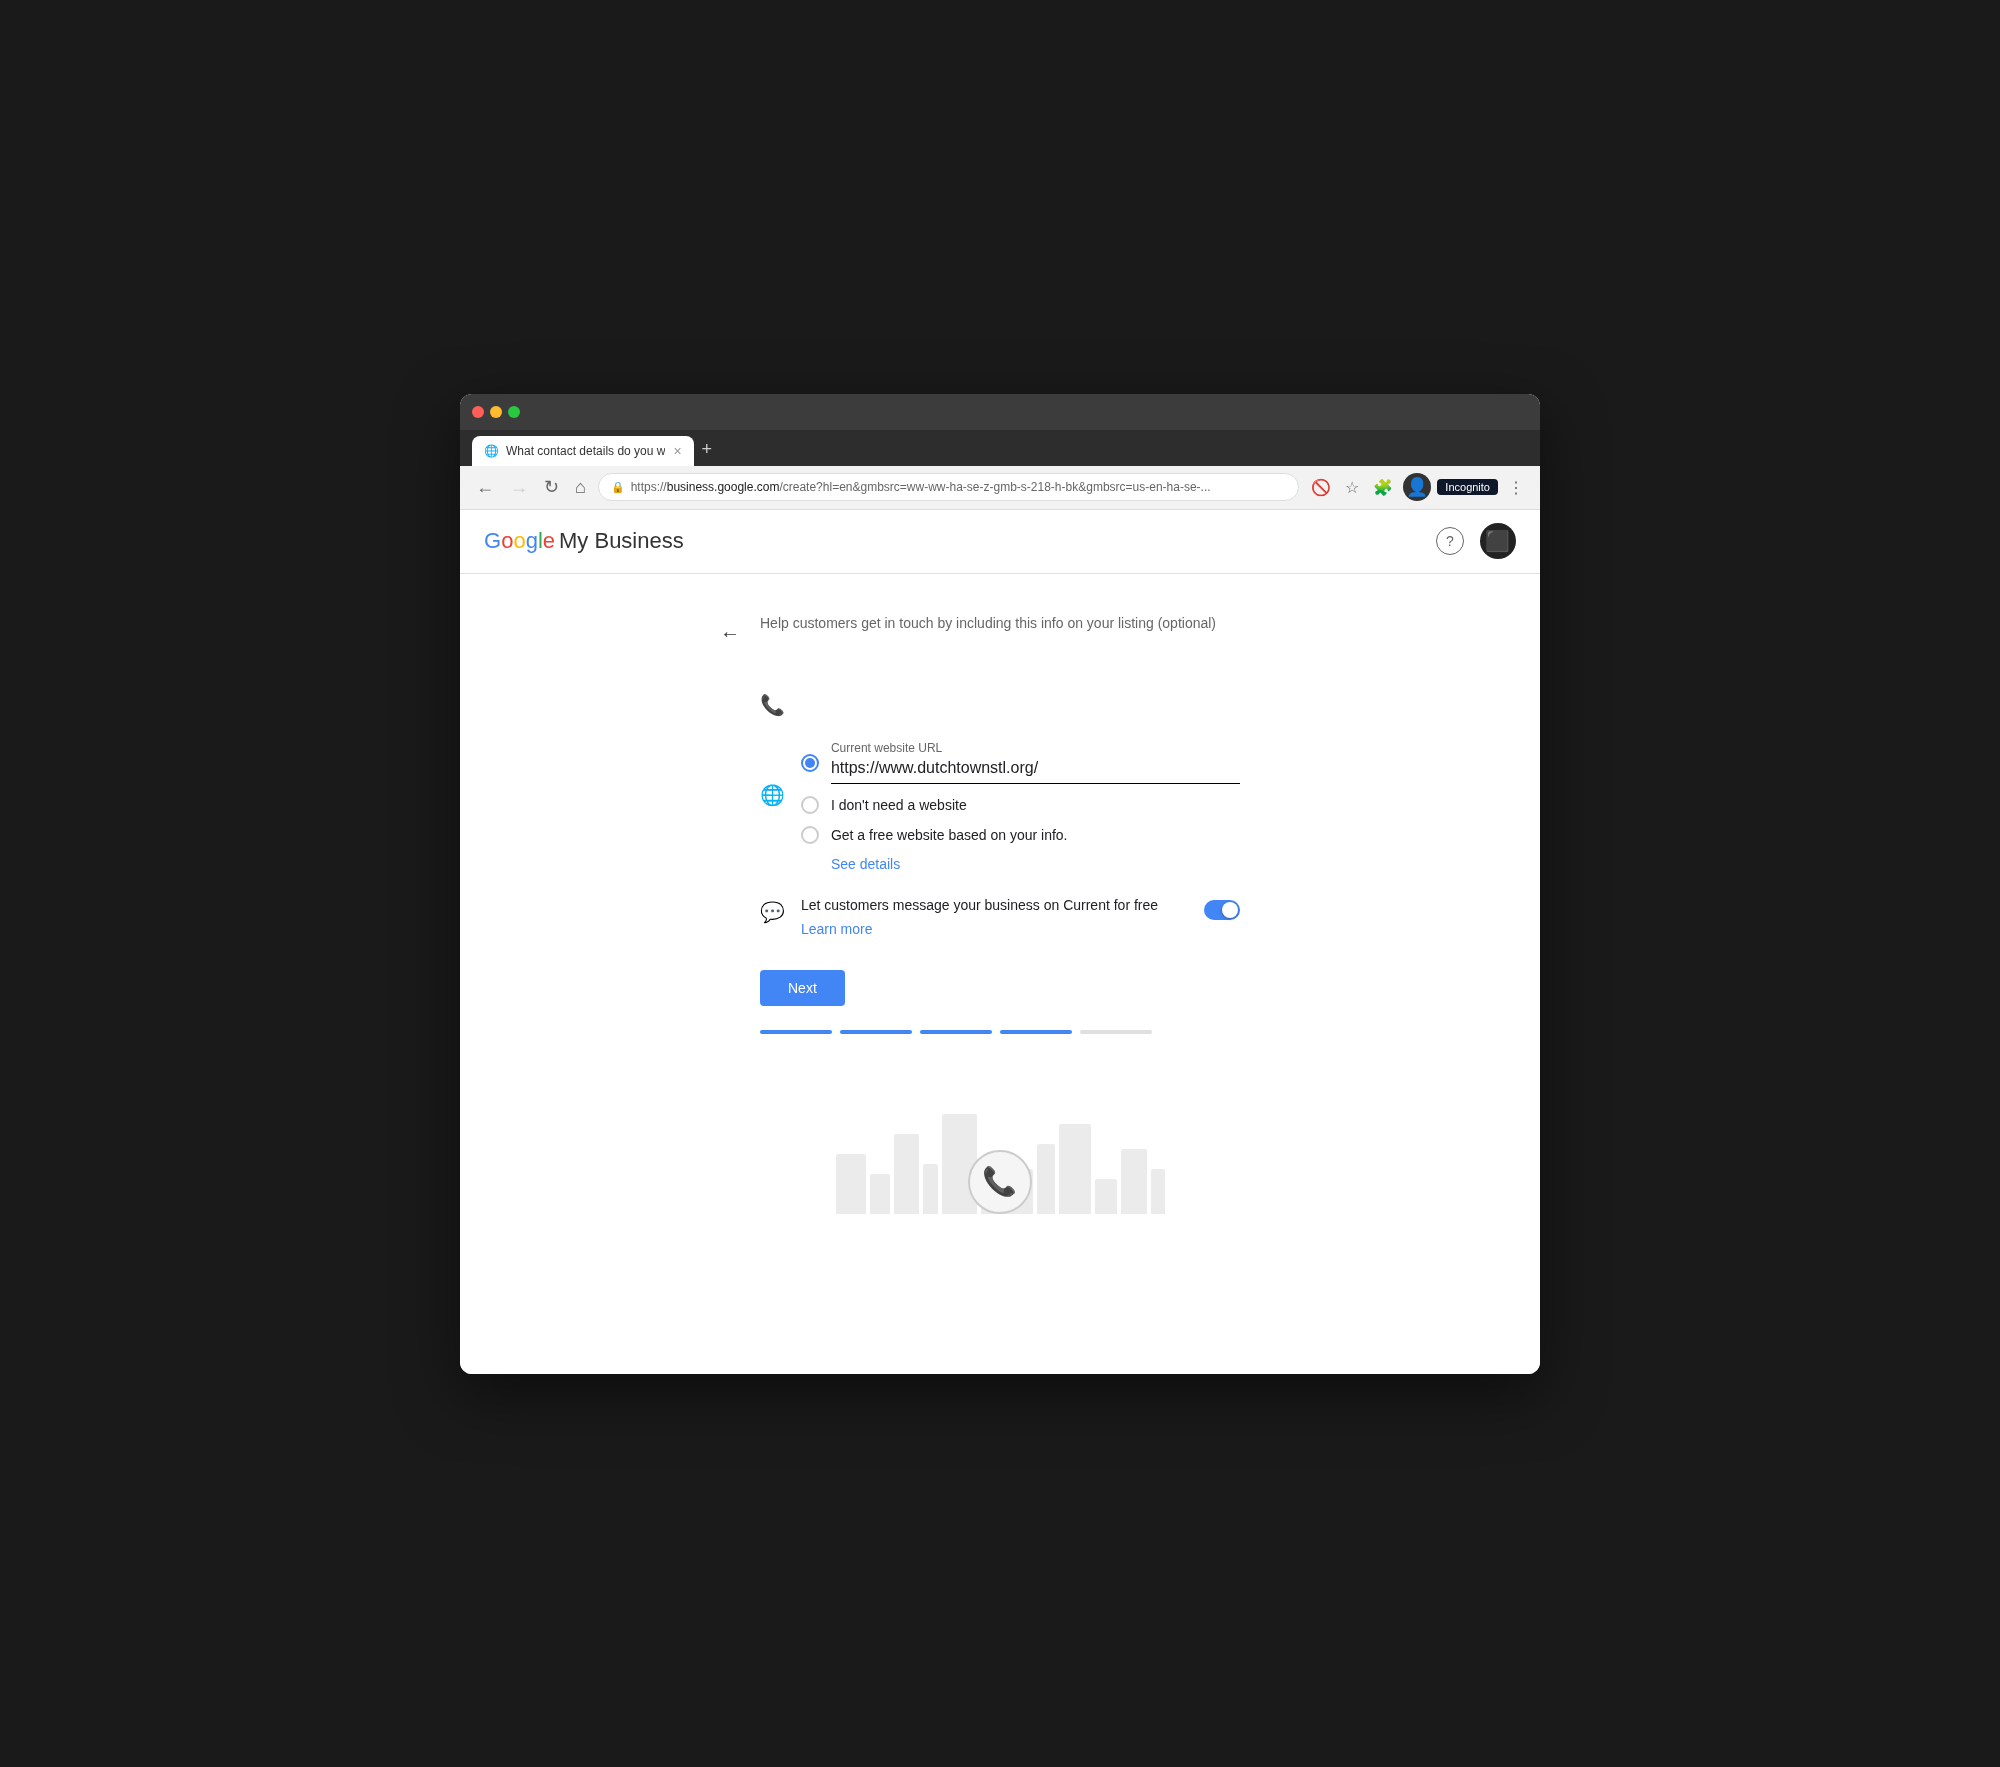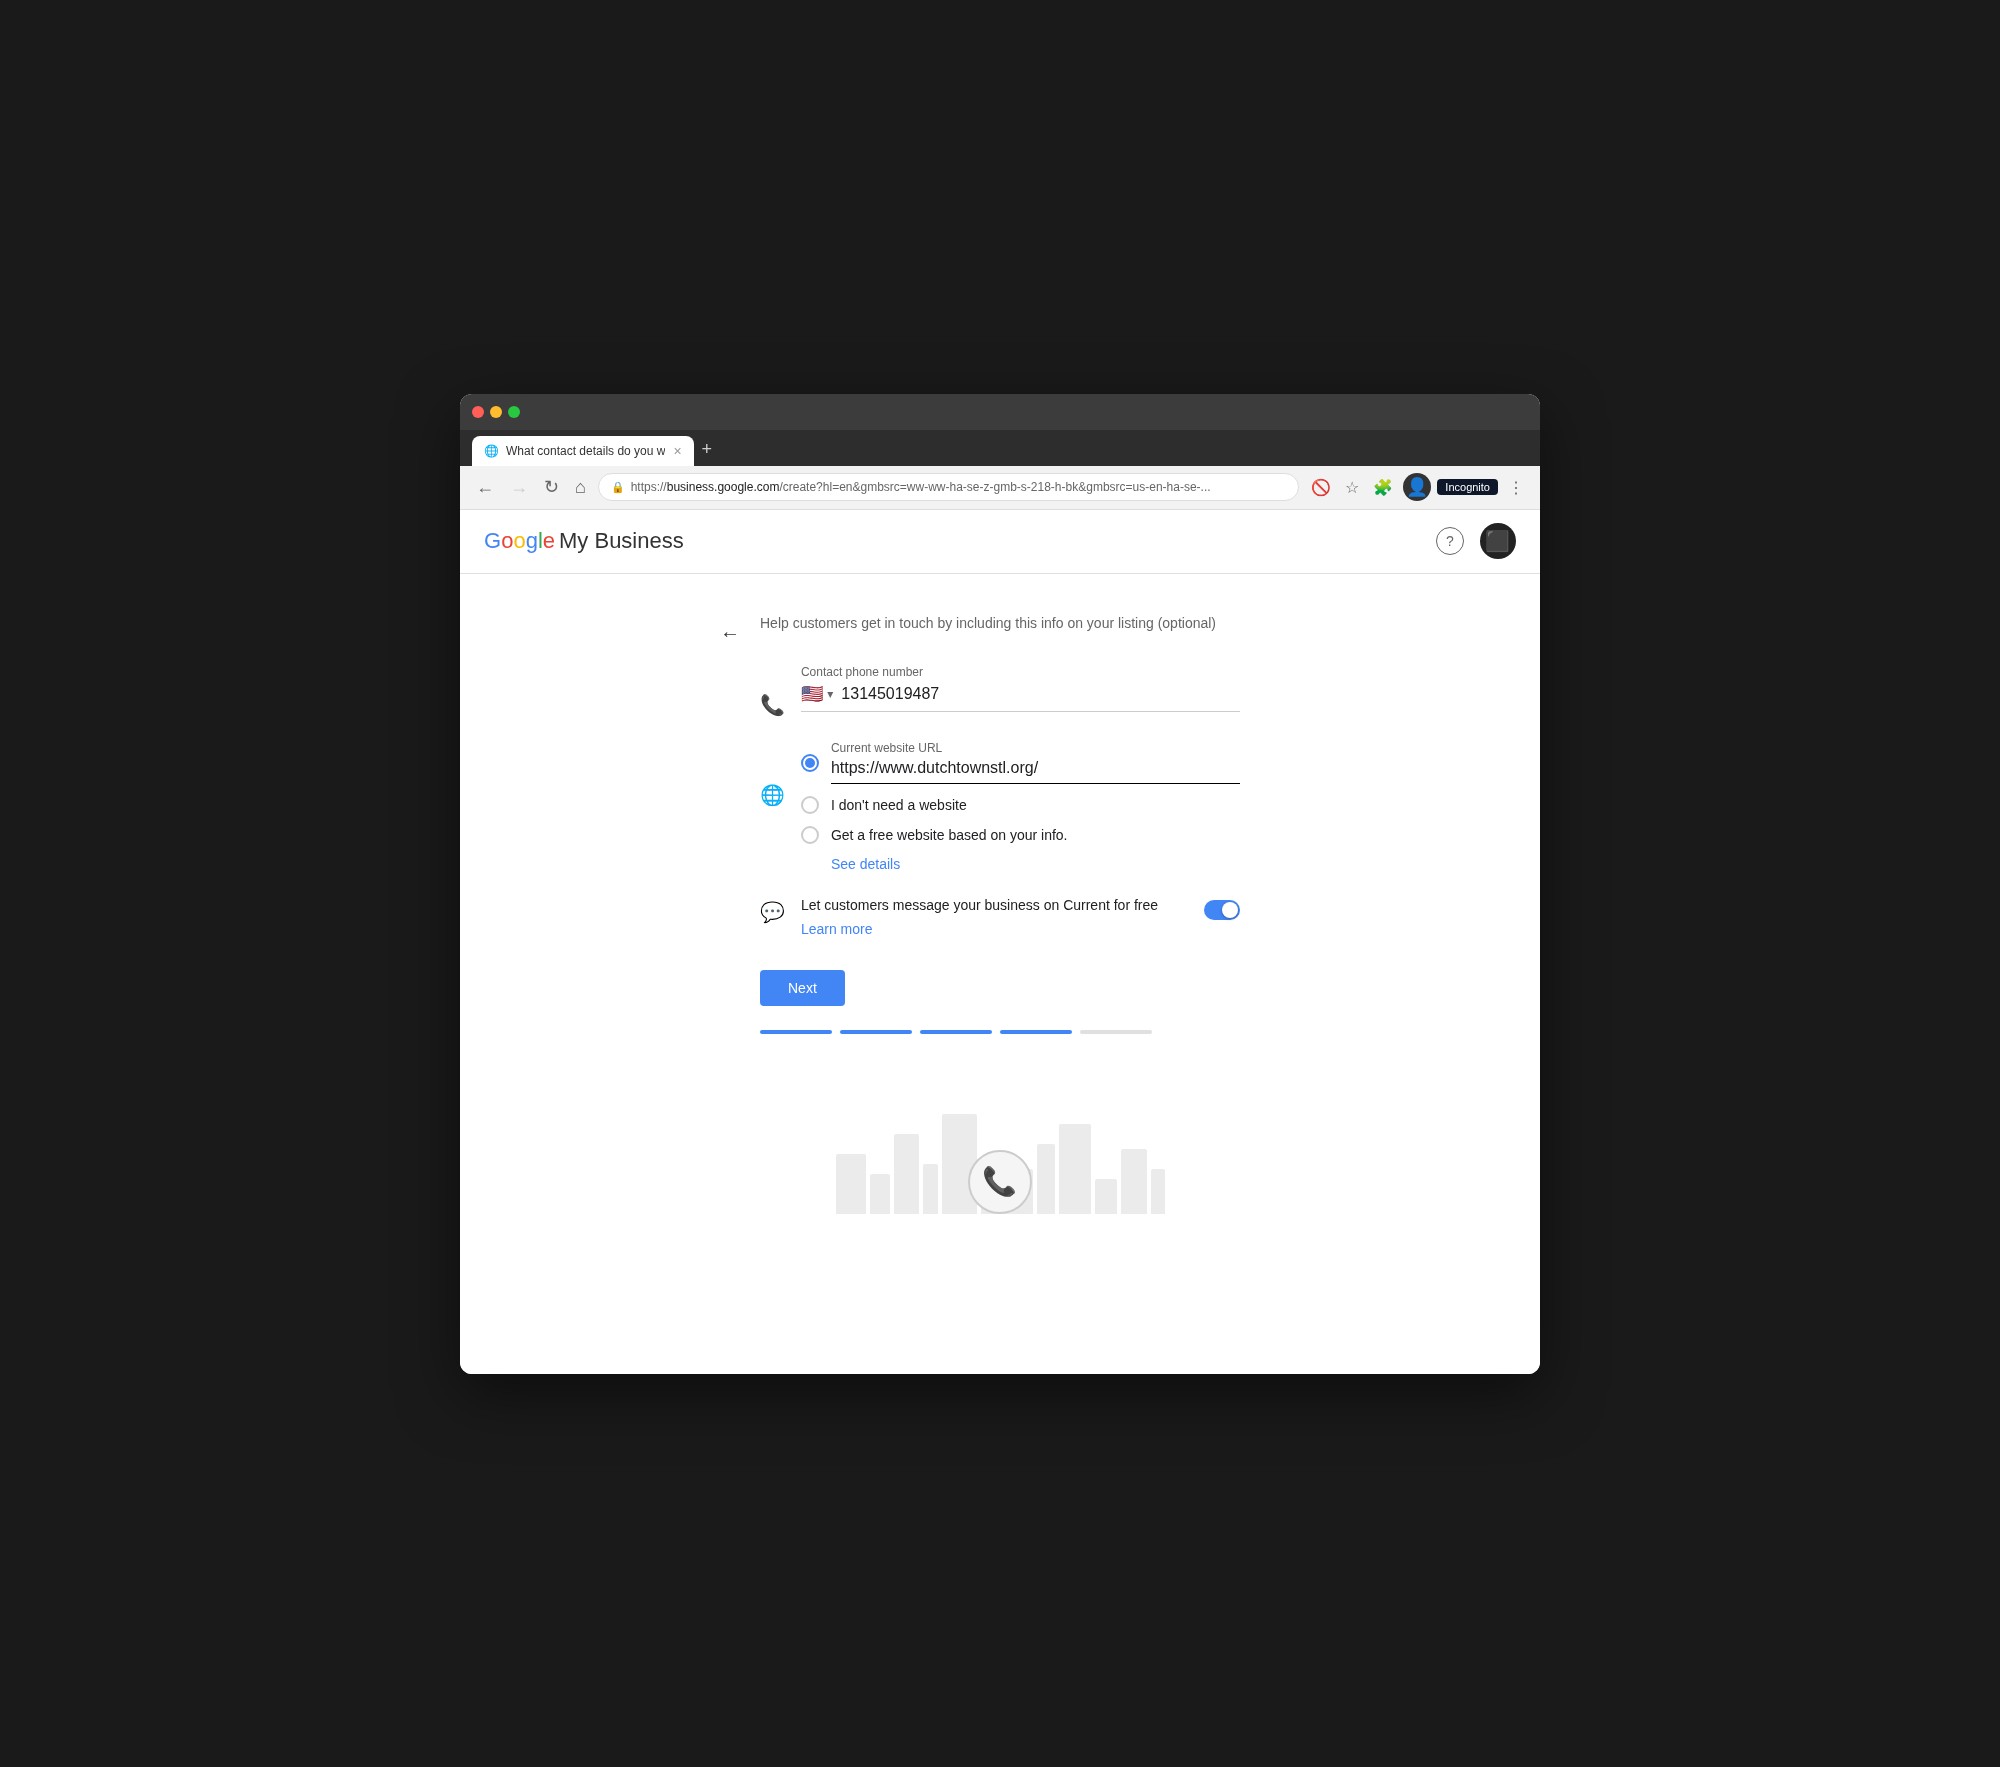--- a/index.html
+++ b/index.html
@@ -460,30 +460,20 @@
       <span class="back-arrow">←</span>
 
       
 
       
       <p class="form-subtitle">Help customers get in touch by including this info on your listing (optional)</p>
 
       
       <div class="field-row">
         <div class="field-icon">📞</div>
-        <div class="field-content">
-          <span class="field-label">Contact phone number</span>
-          <div class="phone-input-wrapper">
-            <div class="flag-selector">
-              <span class="flag-emoji">🇺🇸</span>
-              <span class="flag-chevron">▾</span>
-            </div>
-            <input class="phone-input" type="tel" value="13145019487" style="">
-          </div>
-        </div>
       </div>
 
       
       <div class="field-row">
         <div class="field-icon website-row-icon">🌐</div>
         <div class="field-content">
 
           <div style="display:flex;align-items:center;gap:12px;margin-bottom:4px;">
             <div class="radio-circle selected">
               <div class="radio-dot"></div>

